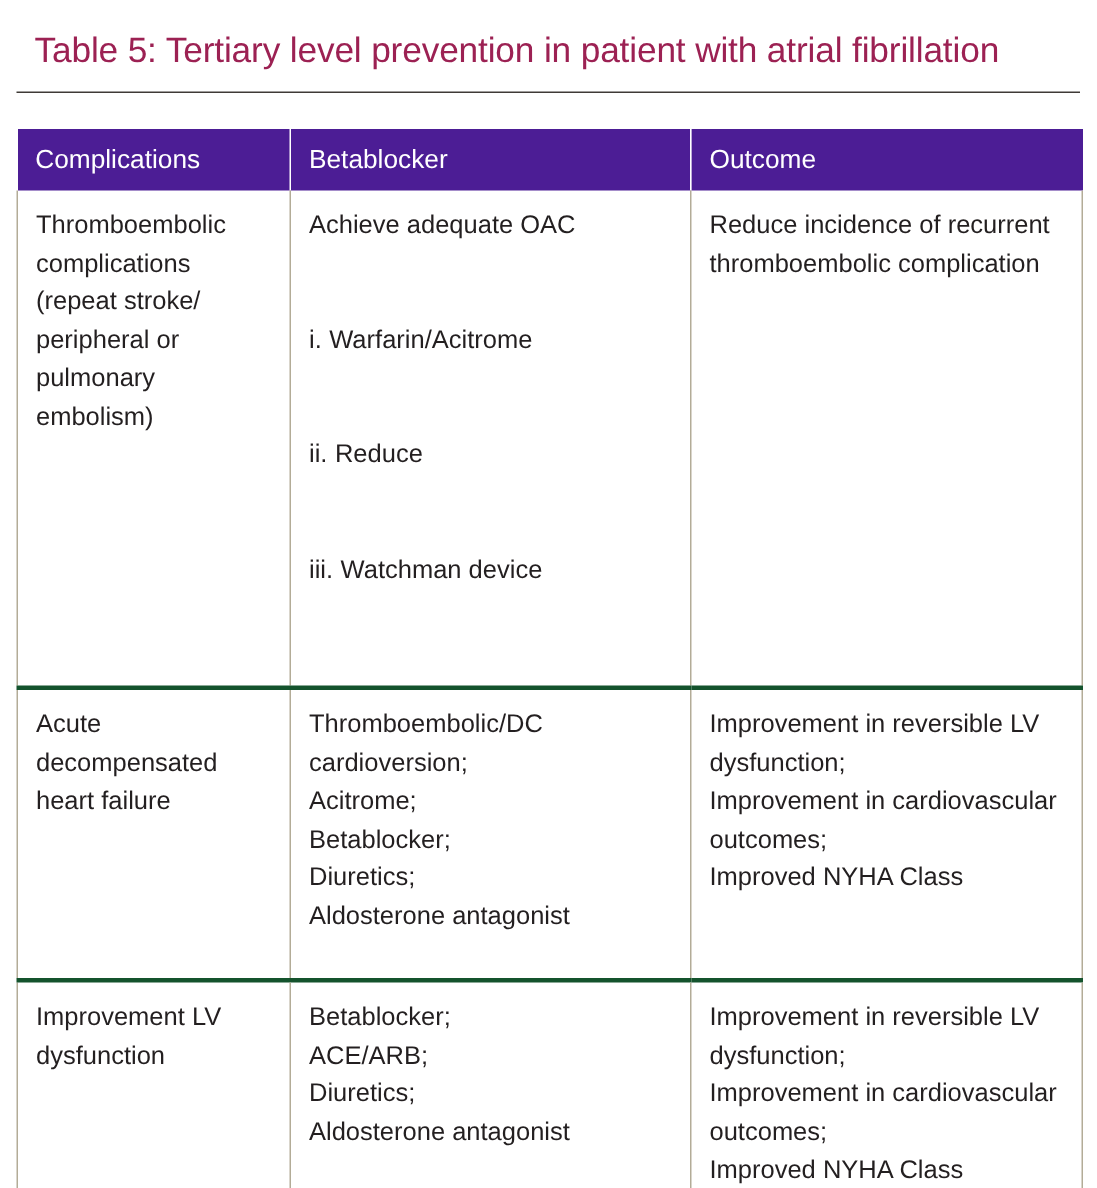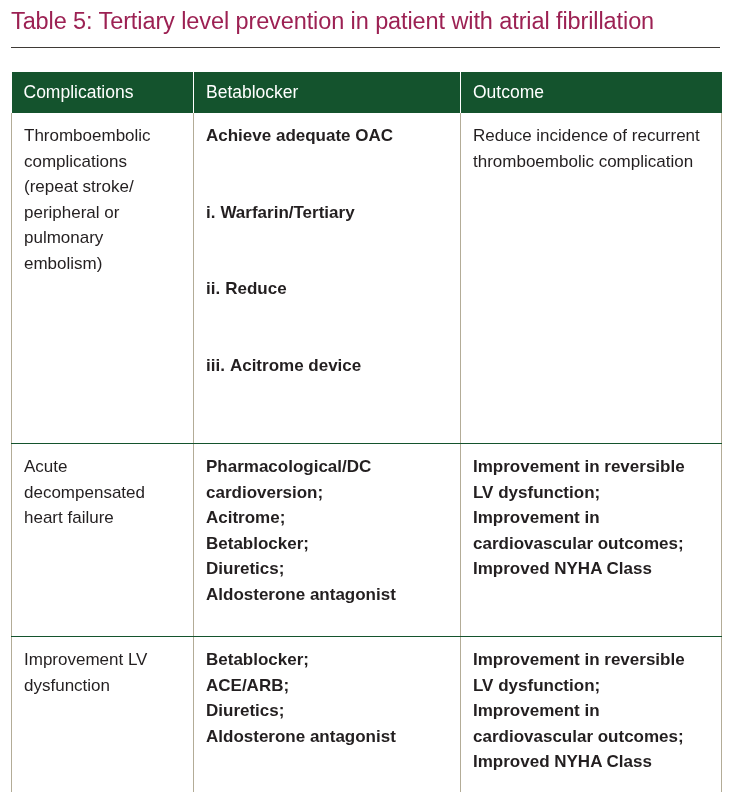--- a/index.html
+++ b/index.html
@@ -24,21 +24,21 @@
   
   .title-block {
     padding: 6px 11px 0 11px;
   }
   .table-title {
     font-size: 23.5px;
     line-height: 31px;
     color: #9c2153;
     font-weight: 400;
     letter-spacing: -0.1px;
-    margin: 0;
+    margin: 12px;
     max-width: 680px;
   }
   .title-rule {
     height: 0;
     border-top: 1.6px solid #3f3a36;
     margin: 10px 11px 0 11px;
   }
 
   
   .table-wrap {
@@ -47,52 +47,52 @@
   table.data-table {
     width: 710px;
     border-collapse: collapse;
     table-layout: fixed;
   }
   table.data-table col.c1 { width: 182px; }
   table.data-table col.c2 { width: 267px; }
   table.data-table col.c3 { width: 261px; }
 
   thead th {
-    background: #14532d;
+    background: #4c1d95;
     color: #ffffff;
     font-weight: 400;
     font-size: 17.5px;
     line-height: 22px;
     text-align: left;
     vertical-align: top;
     padding: 9px 12px 10px 12px;
     border-right: 1.5px solid #ffffff;
     border-bottom: none;
   }
   thead th:last-child { border-right: none; }
 
   tbody td {
     vertical-align: top;
     font-size: 17px;
     line-height: 25.5px;
     color: #231f20;
     padding: 10px 12px 14px 12px;
     border-right: 1px solid #b3ac97;
-    border-bottom: 1px solid #14532d;
+    border-bottom: 3px solid #14532d;
     border-left: none;
     border-top: none;
   }
   tbody tr td:first-child {
     border-left: 1px solid #b3ac97;
   }
   tbody td:last-child {
     border-right: 1px solid #b3ac97;
   }
 
-  .cell-lines > div { white-space: pre-wrap; font-weight: bold; }
+  .cell-lines > div { white-space: pre-wrap; }
 
   
   .num-list { margin: 0; padding: 0; }
   .num-item {
     display: flex;
     gap: 5px;
   }
   .num-item .marker { flex: 0 0 auto; }
 
   
@@ -129,45 +129,45 @@
         <tr class="row-1">
           <td>
             <span>Thromboembolic complications (repeat stroke/ peripheral or pulmonary embolism)</span>
           </td>
           <td>
             <div class="cell-lines">
               <div>Achieve adequate OAC</div>
               <div class="num-list">
                 <div class="num-item">
                   <span class="marker">i.</span>
-                  <span>Warfarin/Tertiary</span>
+                  <span>Warfarin/Acitrome</span>
                 </div>
                 <div class="num-item">
                   <span class="marker">ii.</span>
                   <span>Reduce</span>
                 </div>
                 <div class="num-item">
                   <span class="marker">iii.</span>
-                  <span>Acitrome device</span>
+                  <span>Watchman device</span>
                 </div>
               </div>
             </div>
           </td>
           <td>
             <span>Reduce incidence of recurrent thromboembolic complication</span>
           </td>
         </tr>
 
         <tr class="row-2">
           <td>
             <span>Acute decompensated heart failure</span>
           </td>
           <td>
             <div class="cell-lines">
-              <div>Pharmacological/DC cardioversion;</div>
+              <div>Thromboembolic/DC cardioversion;</div>
               <div>Acitrome;</div>
               <div>Betablocker;</div>
               <div>Diuretics;</div>
               <div>Aldosterone antagonist</div>
             </div>
           </td>
           <td>
             <div class="cell-lines">
               <div>Improvement in reversible LV dysfunction;</div>
               <div>Improvement in cardiovascular outcomes;</div>

